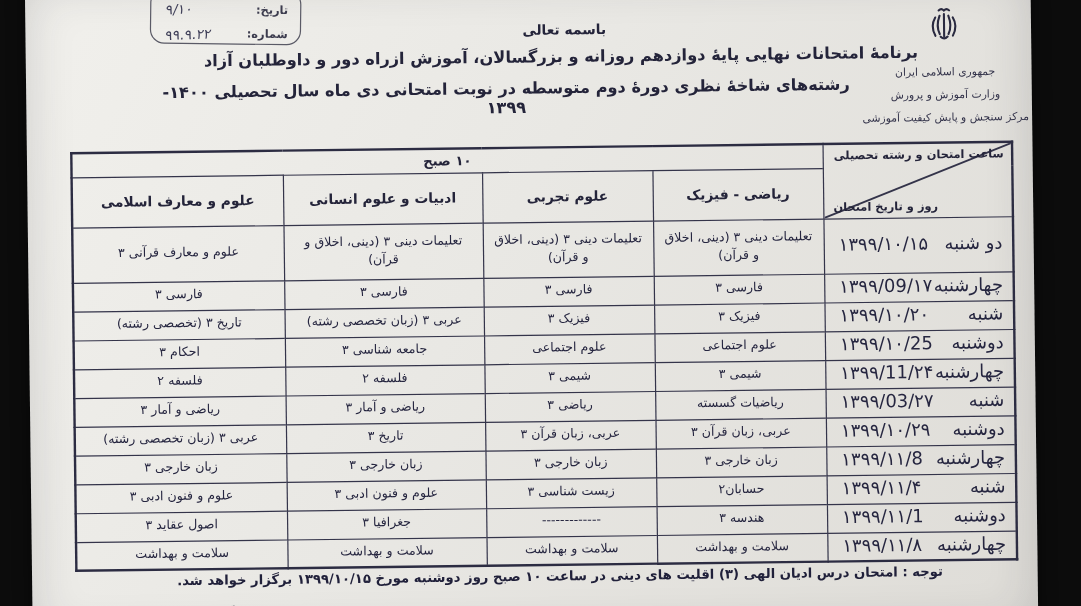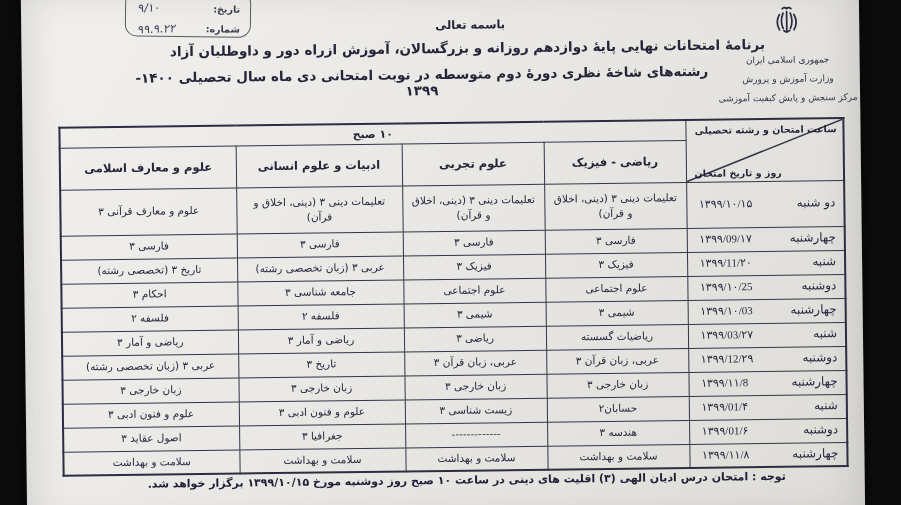--- a/index.html
+++ b/index.html
@@ -47,22 +47,22 @@
   thead .subj-row th{height:42px;font-size:11.5px;font-weight:bold;}
   tbody tr{height:24px;}
   tbody tr:first-child{height:46px;}
   tbody td{font-size:10.5px;text-align:center;padding:1px 5px;line-height:1.45;color:#262640;}
   .corner{position:relative;padding:0;}
   .corner svg{position:absolute;inset:0;width:100%;height:100%;}
   .corner .c-top{position:absolute;top:4px;right:6px;font-size:9.5px;font-weight:bold;}
   .corner .c-bottom{position:absolute;bottom:3px;left:8px;font-size:9.5px;font-weight:bold;}
   .datecell{padding:0 8px 0 12px;}
   .daterow{display:flex;justify-content:space-between;align-items:center;}
-  .daterow .d-date{font-size:11px;letter-spacing:0.5px;font-family:Liberation Serif, serif;}
-  .daterow .d-day{font-size:12px;}
+  .daterow .d-date{font-size:15px;letter-spacing:0.5px;}
+  .daterow .d-day{font-size:15px;}
   
   .note{left:60px;top:492px;width:760px;text-align:center;font-size:11px;font-weight:bold;color:#20203a;}
   .sig{left:120px;top:519px;width:120px;text-align:center;font-size:10px;color:#5a5a68;transform:rotate(-1deg);}
 </style>
 </head>
 <body>
 
 <div class="sheet">
 
   <div class="abs stamp">
@@ -144,21 +144,21 @@
       </td>
       <td>فارسی ۳</td>
       <td>فارسی ۳</td>
       <td>فارسی ۳</td>
       <td>فارسی ۳</td>
     </tr>
           <tr>
       <td class="datecell">
         <div class="daterow">
           <span class="d-day">شنبه</span>
-          <span class="d-date">۱۳۹۹/11/۲۰</span>
+          <span class="d-date">۱۳۹۹/۱۰/۲۰</span>
         </div>
       </td>
       <td>فیزیک ۳</td>
       <td>فیزیک ۳</td>
       <td>عربی ۳ (زبان تخصصی رشته)</td>
       <td>تاریخ ۳ (تخصصی رشته)</td>
     </tr>
           <tr>
       <td class="datecell">
         <div class="daterow">
@@ -168,21 +168,21 @@
       </td>
       <td>علوم اجتماعی</td>
       <td>علوم اجتماعی</td>
       <td>جامعه شناسی ۳</td>
       <td>احکام ۳</td>
     </tr>
           <tr>
       <td class="datecell">
         <div class="daterow">
           <span class="d-day">چهارشنبه</span>
-          <span class="d-date">۱۳۹۹/۱۰/03</span>
+          <span class="d-date">۱۳۹۹/11/۲۴</span>
         </div>
       </td>
       <td>شیمی ۳</td>
       <td>شیمی ۳</td>
       <td>فلسفه ۲</td>
       <td>فلسفه ۲</td>
     </tr>
           <tr>
       <td class="datecell">
         <div class="daterow">
@@ -192,21 +192,21 @@
       </td>
       <td>ریاضیات گسسته</td>
       <td>ریاضی ۳</td>
       <td>ریاضی و آمار ۳</td>
       <td>ریاضی و آمار ۳</td>
     </tr>
           <tr>
       <td class="datecell">
         <div class="daterow">
           <span class="d-day">دوشنبه</span>
-          <span class="d-date">۱۳۹۹/12/۲۹</span>
+          <span class="d-date">۱۳۹۹/۱۰/۲۹</span>
         </div>
       </td>
       <td>عربی، زبان قرآن ۳</td>
       <td>عربی، زبان قرآن ۳</td>
       <td>تاریخ ۳</td>
       <td>عربی ۳ (زبان تخصصی رشته)</td>
     </tr>
           <tr>
       <td class="datecell">
         <div class="daterow">
@@ -216,33 +216,33 @@
       </td>
       <td>زبان خارجی ۳</td>
       <td>زبان خارجی ۳</td>
       <td>زبان خارجی ۳</td>
       <td>زبان خارجی ۳</td>
     </tr>
           <tr>
       <td class="datecell">
         <div class="daterow">
           <span class="d-day">شنبه</span>
-          <span class="d-date">۱۳۹۹/01/۴</span>
+          <span class="d-date">۱۳۹۹/۱۱/۴</span>
         </div>
       </td>
       <td>حسابان۲</td>
       <td>زیست شناسی ۳</td>
       <td>علوم و فنون ادبی ۳</td>
       <td>علوم و فنون ادبی ۳</td>
     </tr>
           <tr>
       <td class="datecell">
         <div class="daterow">
           <span class="d-day">دوشنبه</span>
-          <span class="d-date">۱۳۹۹/01/۶</span>
+          <span class="d-date">۱۳۹۹/۱۱/1</span>
         </div>
       </td>
       <td>هندسه ۳</td>
       <td>-------------</td>
       <td>جغرافیا ۳</td>
       <td>اصول عقاید ۳</td>
     </tr>
           <tr>
       <td class="datecell">
         <div class="daterow">

